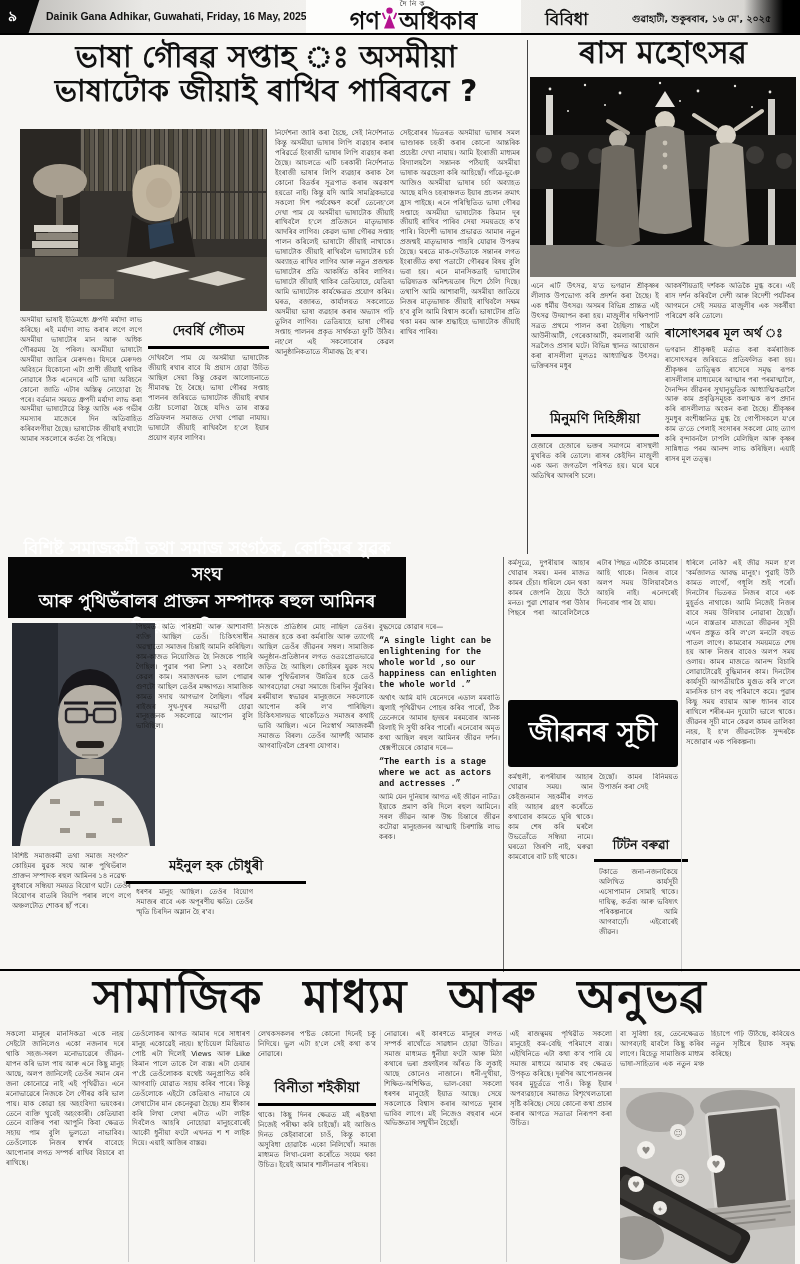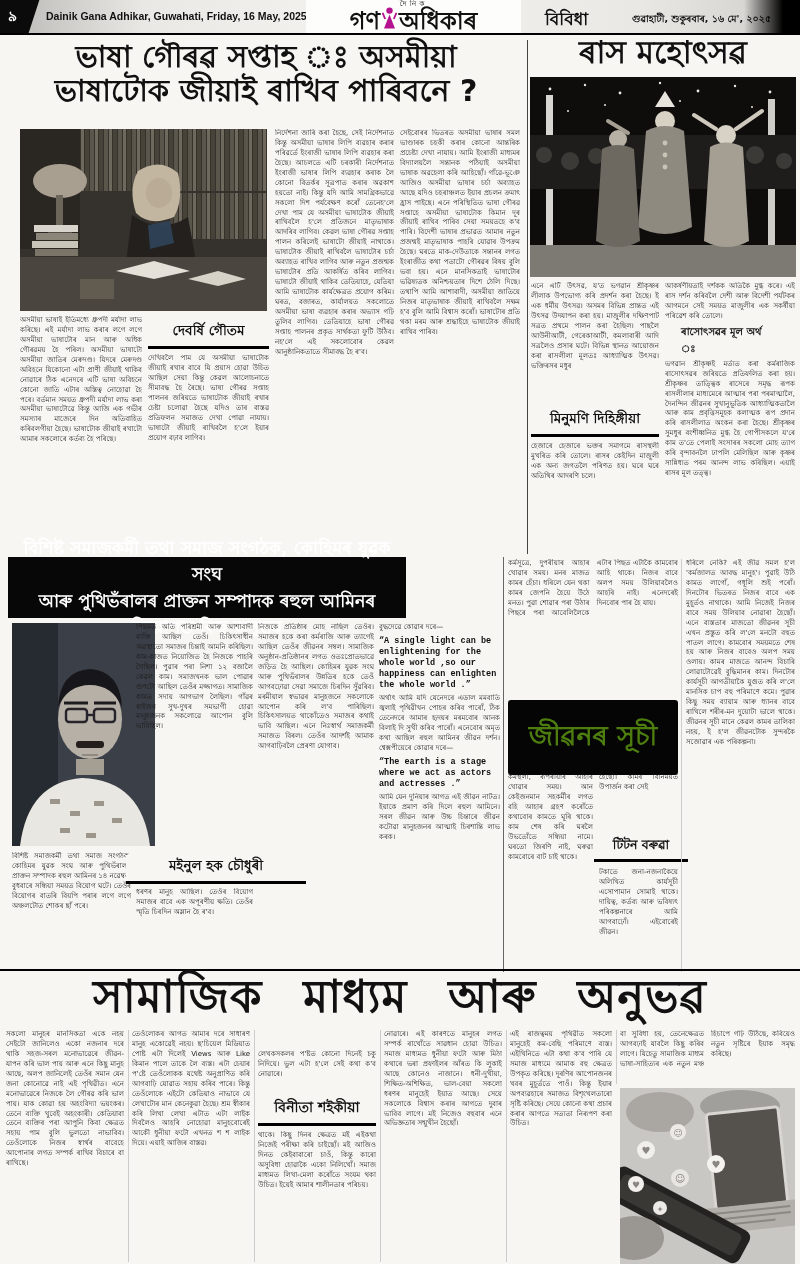--- a/index.html
+++ b/index.html
@@ -23,26 +23,26 @@
           padding-bottom:3px;margin:4px 0 5px 0;background:#f7f6f3;}
   .abs{position:absolute;}
   .vrule{position:absolute;width:1px;background:#444;}
   .crule{position:absolute;width:1px;background:#ccc;}
   
   .hl-left{position:absolute;left:12px;top:40px;width:508px;text-align:center;font-weight:900;font-size:30px;line-height:1.14;}
   .hl-raas{position:absolute;left:530px;top:37px;width:266px;text-align:center;font-weight:900;font-size:31px;line-height:1;}
   .banner{position:absolute;left:8px;top:557px;width:398px;height:61px;background:#070707;color:#fff;
           display:flex;flex-direction:column;justify-content:center;text-align:center;font-weight:bold;}
   .banner div{font-size:17.5px;line-height:1.5;}
-  .lf-box{position:absolute;left:508px;top:700px;width:170px;height:75px;background:#050505;color:#4d7c0f;
+  .lf-box{position:absolute;left:508px;top:700px;width:170px;height:67px;background:#050505;color:#ffffff;
           display:flex;align-items:center;justify-content:center;font-size:27px;font-weight:900;border-radius:3px;}
   .s-rule{position:absolute;left:0;top:969px;width:800px;height:2px;background:#000;}
   .hl-social{position:absolute;left:0;top:974px;width:800px;text-align:center;font-weight:900;font-size:45px;
              line-height:1;letter-spacing:1px;word-spacing:24px;}
-  .subhead{font-size:10px;font-weight:bold;margin:2px 16px;}
+  .subhead{font-size:12px;font-weight:bold;margin:2px 0;}
   .quote{font-family:"Liberation Mono",monospace;font-size:8.5px;font-weight:bold;line-height:1.3;text-align:left;margin:3px 0;}
   .photo{position:absolute;overflow:hidden;background:#222;}
   .photo svg{display:block;}
 </style>
 </head>
 <body>
 
 <div id="page">
 
   <div class="hdr">
@@ -246,21 +246,21 @@
   <div class="crule" style="left:128px;top:1030px;height:232px;"></div>
   <div class="crule" style="left:254px;top:1030px;height:232px;"></div>
   <div class="crule" style="left:380px;top:1030px;height:232px;"></div>
   <div class="crule" style="left:506px;top:1030px;height:232px;"></div>
   <div class="crule" style="left:616px;top:1030px;height:54px;"></div>
 
   <div class="bt abs" style="left:6px;top:1030px;width:118px;height:232px;">সকলো মানুহৰ মানসিকতা একে নহয় সেইটো জানিলেও একো নজনাৰ দৰে থাকি সহজ-সৰল মনোভাৱেৰে জীৱন-যাপন কৰি ভাল পায় আৰু এনে কিছু মানুহ আছে, অলপ জানিলেই তেওঁৰ সমান যেন জনা কোনোৱে নাই এই পৃথিৱীত। এনে মনোভাৱেৰে নিজকে লৈ গৌৰৱ কৰি ভাল পায়। যাক কোৱা হয় অহংবিদ্যা ভয়ংকৰ। তেনে ব্যক্তি খুবেই অহংকাৰী। কেতিয়াবা তেনে ব্যক্তিৰ পৰা আপুনি কিবা ক্ষেত্ৰত সহায় পাম বুলি ভুলতো নাভাবিব। তেওঁলোকে নিজৰ স্বাৰ্থৰ বাবেহে আপোনাৰ লগত সম্পৰ্ক ৰাখিব বিচাৰে বা ৰাখিছে।</div>
   <div class="bt abs" style="left:132px;top:1030px;width:118px;height:232px;">তেওঁলোকৰ আগত আমাৰ দৰে সাধাৰণ মানুহ একোৱেই নহয়। ছ'চিয়েল মিডিয়াত পোষ্ট এটা দিলেই Views আৰু Like কিমান পালে তাকে লৈ ব্যস্ত। এটা চেয়াৰ প'ষ্টে তেওঁলোকক যথেষ্ট অনুপ্ৰাণিত কৰি আগবাঢ়ি যোৱাত সহায় কৰিব পাৰে। কিন্তু তেওঁলোকে এইটো কেতিয়াও নাভাবে যে লেখাটোৰ মান কেনেকুৱা হৈছে। শ্ৰম স্বীকাৰ কৰি লিখা লেখা এটাত এটা লাইক দিবলৈও আহৰি নোহোৱা মানুহবোৰেই আকৌ ধুনীয়া ফটো এখনত শ শ লাইক দিয়ে। এয়াই আজিৰ বাস্তৱ।</div>
 
   <div class="abs" style="left:258px;top:1030px;width:118px;height:232px;">
-    <div class="bt" style="height:42px;margin-top:20px;">লেখকসকলৰ প'ষ্টত কোনো দিনেই চকু নিদিয়ে। ভুল এটা হ'লে সেই কথা ক'ব নোৱাৰে।</div>
+    <div class="bt" style="height:42px;">লেখকসকলৰ প'ষ্টত কোনো দিনেই চকু নিদিয়ে। ভুল এটা হ'লে সেই কথা ক'ব নোৱাৰে।</div>
     <span class="byline" style="font-size:14px;">বিনীতা শইকীয়া</span>
     <div class="bt" style="height:150px;">থাকে। কিছু দিনৰ ক্ষেত্ৰত মই এইকথা নিজেই পৰীক্ষা কৰি চাইছোঁ। মই আজিও দিনত কেইবাবাৰো চাওঁ, কিন্তু কাৰো অসুবিধা হোৱাকৈ একো নিলিখোঁ। সমাজ মাধ্যমত লিখা-মেলা কৰোঁতে সংযম থকা উচিত। ইয়েই আমাৰ শালীনতাৰ পৰিচয়।</div>
   </div>
 
   <div class="bt abs" style="left:510px;top:1030px;width:102px;height:232px;">এই ৰাজত্বময় পৃথিৱীত সকলো মানুহেই কম-বেছি পৰিমাণে ব্যস্ত। এইখিনিতে এটা কথা ক'ব পাৰি যে সমাজ মাধ্যমে আমাক বহু ক্ষেত্ৰত উপকৃত কৰিছে। দূৰণিৰ আপোনজনৰ খবৰ মুহূৰ্ততে পাওঁ। কিন্তু ইয়াৰ অপব্যৱহাৰে সমাজত বিশৃংখলতাৰো সৃষ্টি কৰিছে। সেয়ে কোনো কথা প্ৰচাৰ কৰাৰ আগতে সত্যতা নিৰূপণ কৰা উচিত।</div>
   <div class="bt abs" style="left:384px;top:1030px;width:118px;height:232px;">নোৱাৰে। এই কাৰণতে মানুহৰ লগত সম্পৰ্ক ৰাখোঁতে সাৱধান হোৱা উচিত। সমাজ মাধ্যমত ধুনীয়া ফটো আৰু মিঠা কথাৰে ভৰা প্ৰফাইলৰ আঁৰত কি লুকাই আছে কোনেও নাজানে। ধনী-দুখীয়া, শিক্ষিত-অশিক্ষিত, ভাল-বেয়া সকলো ধৰণৰ মানুহেই ইয়াত আছে। সেয়ে সকলোকে বিশ্বাস কৰাৰ আগতে দুবাৰ ভাবিব লাগে। মই নিজেও বহুবাৰ এনে অভিজ্ঞতাৰ সন্মুখীন হৈছোঁ।</div>
   <div class="bt abs" style="left:620px;top:1030px;width:175px;height:54px;column-count:2;column-gap:7px;">বা সুবিধা হয়, তেনেক্ষেত্ৰত আগবঢ়াই যাবলৈ কিছু কৰিব লাগে। যিহেতু সামাজিক মাধ্যম ভাষা-সাহিত্যৰ এক নতুন মঞ্চ হিচাপে গঢ়ি উঠিছে, কবিয়েও নতুন সৃষ্টিৰে ইয়াক সমৃদ্ধ কৰিছে।</div>
 
   <div class="photo" style="left:620px;top:1088px;width:175px;height:176px;">
     <svg width="175" height="176" viewBox="0 0 175 176">

